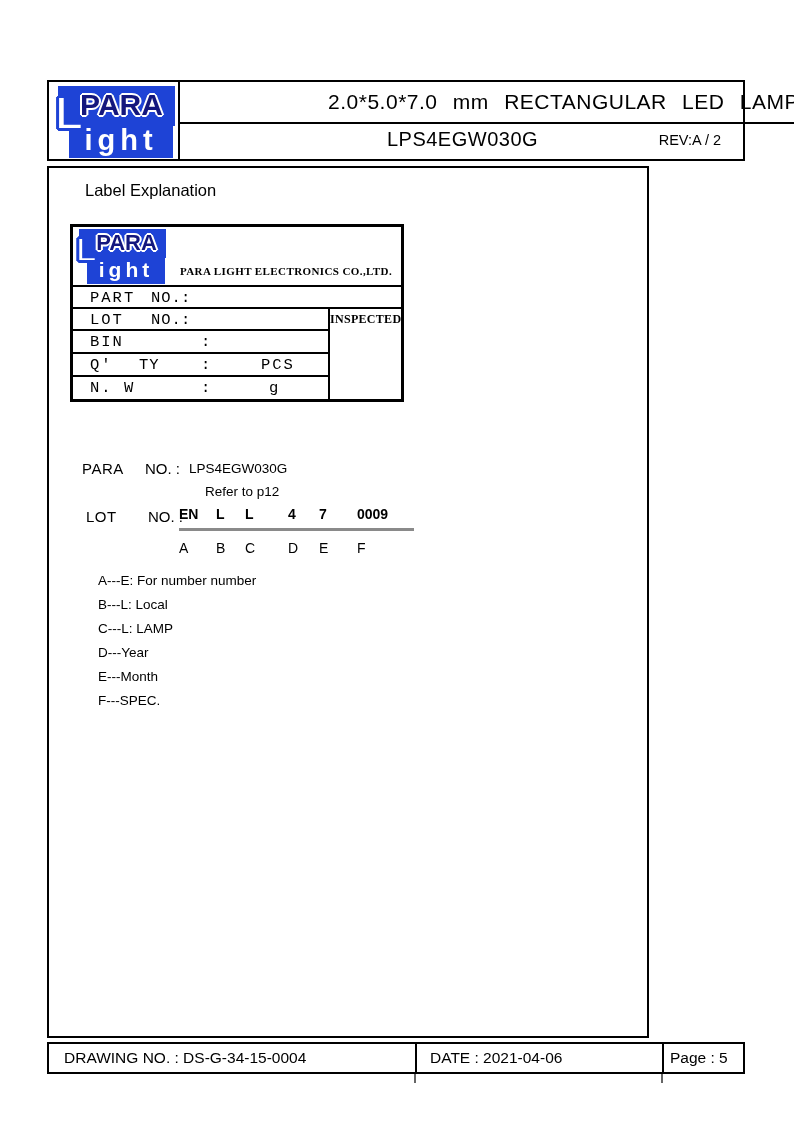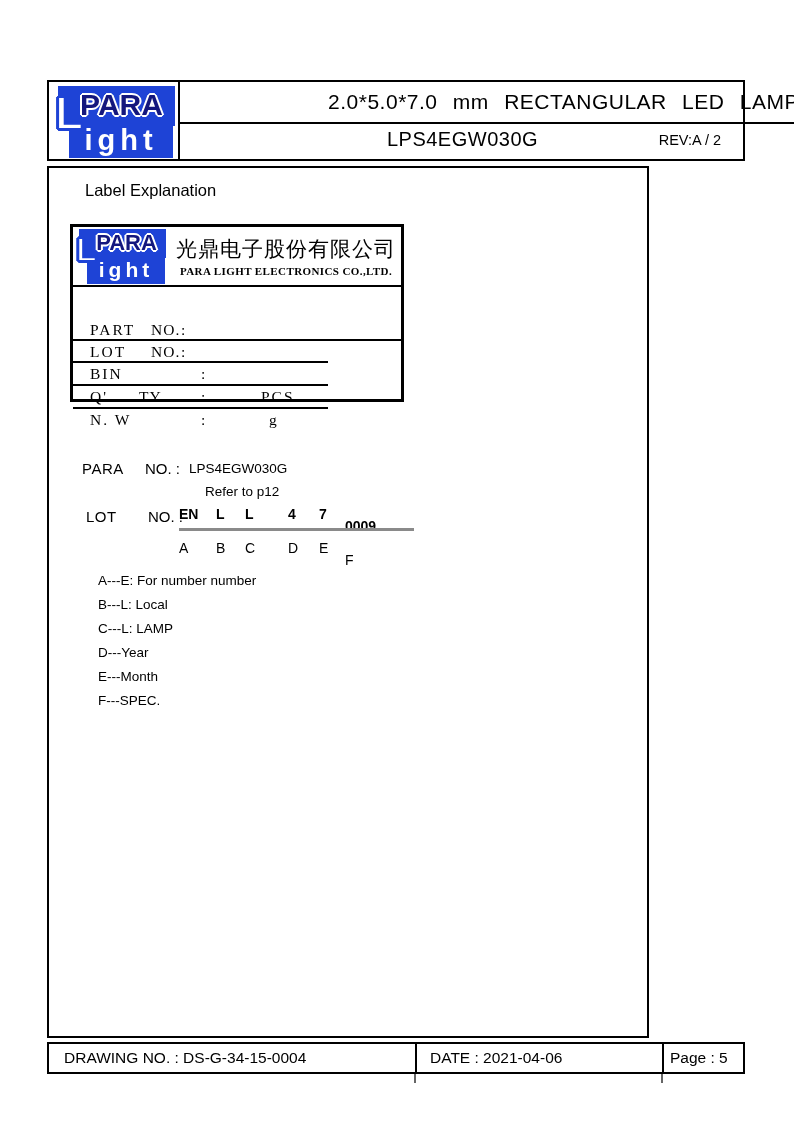--- a/index.html
+++ b/index.html
@@ -41,21 +41,21 @@
 
   
   .content { position:absolute; left:47px; top:166px; width:602px; height:872px; border:2px solid #000; }
   .sec-title { position:absolute; left:36px; top:13px; font-size:16.5px; }
 
   
   .lbl { position:absolute; left:21px; top:56px; width:334px; height:178px; border:3px solid #000; background:#fff; }
   .lbl-logo-row { position:absolute; left:0; top:0; width:328px; height:60px; border-bottom:2px solid #000; }
   .lbl-cn { position:absolute; left:102px; top:8px; width:222px; text-align:center; font-family:"Liberation Serif", serif; font-size:21px; letter-spacing:1px; white-space:nowrap; }
   .lbl-en { position:absolute; left:100px; top:38px; width:226px; text-align:center; font-family:"Liberation Serif", serif; font-weight:bold; font-size:11px; letter-spacing:0.4px; white-space:nowrap; }
-  .lrow { position:absolute; left:0; width:328px; font-family:Liberation Serif, serif; font-size:15.5px;margin-top:32px; }
+  .lrow { position:absolute; left:0; width:328px; font-family:Liberation Mono, monospace; font-size:15.5px; }
   .lrow span { position:absolute; white-space:pre; }
   .r-part { top:60px; height:22px; border-bottom:2px solid #000; }
   .r-lot  { top:82px; height:22px; }
   .r-bin  { top:104px; height:23px; }
   .r-qty  { top:127px; height:23px; }
   .r-nw   { top:150px; height:22px;border-radius:10px; }
   .r-lot,.r-bin,.r-qty { border-bottom:2px solid #000; width:255px; }
   .lrow .c1 { left:17px; top:2px; letter-spacing:2px; }
   .lrow .c2 { left:78px; top:2px; letter-spacing:1px; }
   .r-qty .c2 { left:66px; }
@@ -72,21 +72,21 @@
   .para-line .w1 { left:33px; top:292px; letter-spacing:0.5px; }
   .para-line .w2 { left:96px; top:292px; }
   .para-line .val { left:140px; top:293px; font-size:13.5px; }
   .refer { position:absolute; left:156px; top:316px; font-size:13.5px; }
   .lot-line .w1 { left:37px; top:340px; letter-spacing:0.5px; }
   .lot-line .w2 { left:99px; top:340px; }
   .lot-groups { position:absolute; left:130px; top:338px; width:290px; }
   .lot-col { position:absolute; top:0; width:42px; text-align:left; }
   .lot-col .code { display:block; font-weight:bold; font-size:14px; }
   .lot-col .letter { display:block; margin-top:18px; font-size:14px; }
-  .g0{left:0px;} .g1{left:37px;} .g2{left:66px;} .g3{left:109px;} .g4{left:140px;} .g5{left:166px; width:48px;margin-top:12px;}
+  .g0{left:0px;} .g1{left:37px;} .g2{left:66px;} .g3{left:109px;} .g4{left:140px;} .g5{left:178px; width:48px;}
   .lot-underline { position:absolute; left:130px; top:360px; width:235px; height:3px; background:#8a8a8a; }
 
   .notes { position:absolute; left:49px; top:405px; font-size:13.5px; }
   .notes div { height:24px; }
 
   
   .ftr { position:absolute; left:47px; top:1042px; width:698px; height:32px; border:2px solid #000; }
   .ftr .cell { position:absolute; top:0; height:28px; display:flex; align-items:center; font-size:15.5px; }
   .f-draw { left:15px; }
   .f-date { left:381px; }
@@ -130,21 +130,20 @@
       <div class="lbl-logo-row">
         <div class="plogo small">
           <span class="lmark">L</span>
           <div class="blk b1">
             <span class="para-t">PARA</span>
           </div>
           <div class="blk b2">
             <span class="ight-t">ight</span>
           </div>
         </div>
-        <div class="lbl-cn">光鼎电子股份有限公司</div>
         <div class="lbl-en">PARA LIGHT ELECTRONICS CO.,LTD.</div>
       </div>
 
       <div class="lrow r-part">
         <span class="c1">PART</span>
         <span class="c2">NO.</span>
         <span class="c3">:</span>
         <span class="c4"></span>
       </div>
       <div class="lrow r-lot">
@@ -161,20 +160,23 @@
       <div class="lrow r-qty">
         <span class="c1">Q'</span>
         <span class="c2">TY</span>
         <span class="c3">:</span>
         <span class="c4">PCS</span>
       </div>
       <div class="lrow r-nw">
         <span class="c1">N. W</span>
         <span class="c3">:</span>
         <span class="c4">g</span>
+      </div>
+      <div class="inspected-cell">
+        <span>INSPECTED</span>
       </div>
     </div>
 
     <div class="expl para-line">
       <span class="w1">PARA</span>
       <span class="w2">NO. :</span>
       <span class="val">LPS4EGW030G</span>
     </div>
     <div class="refer">Refer to p12</div>
 

